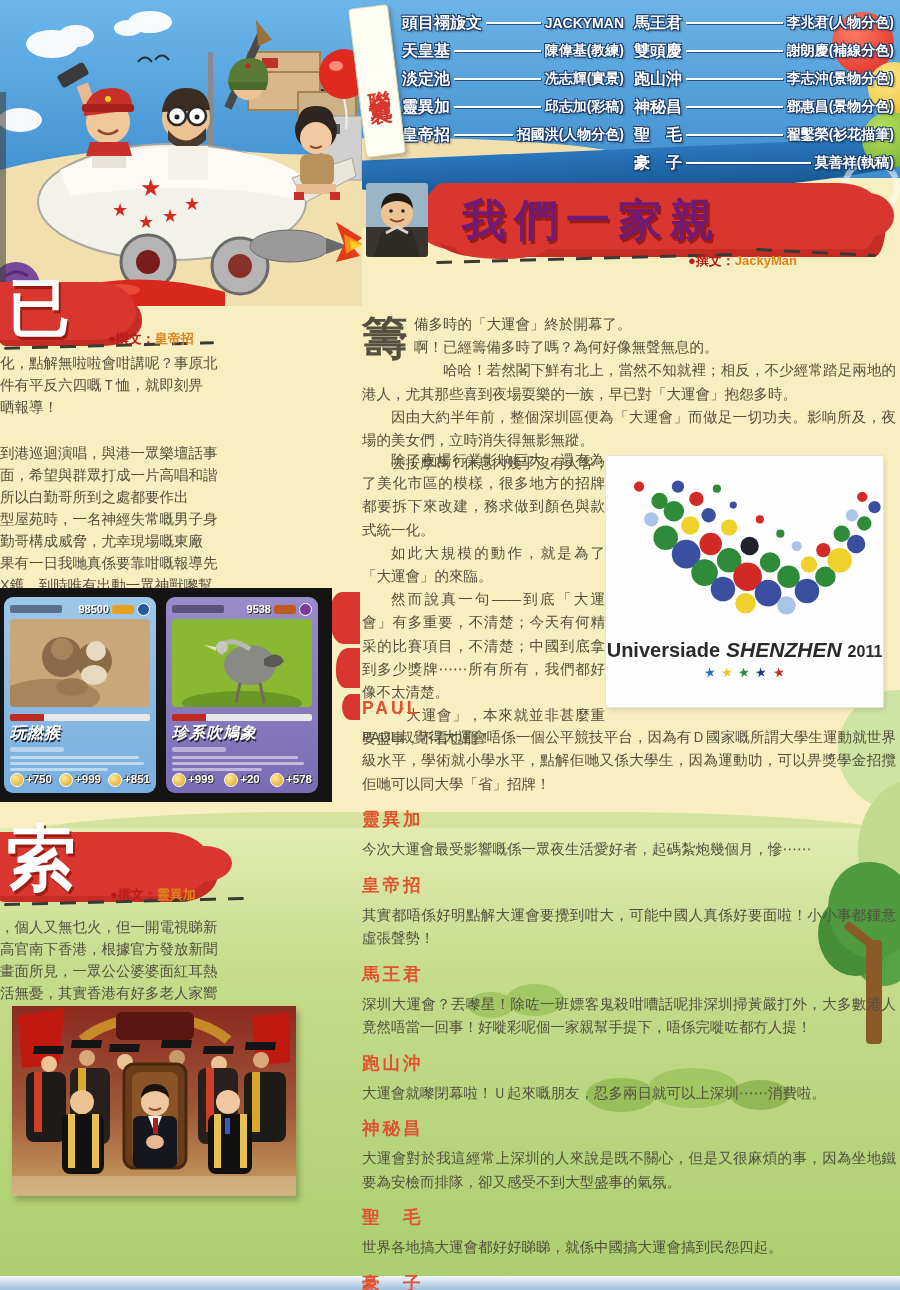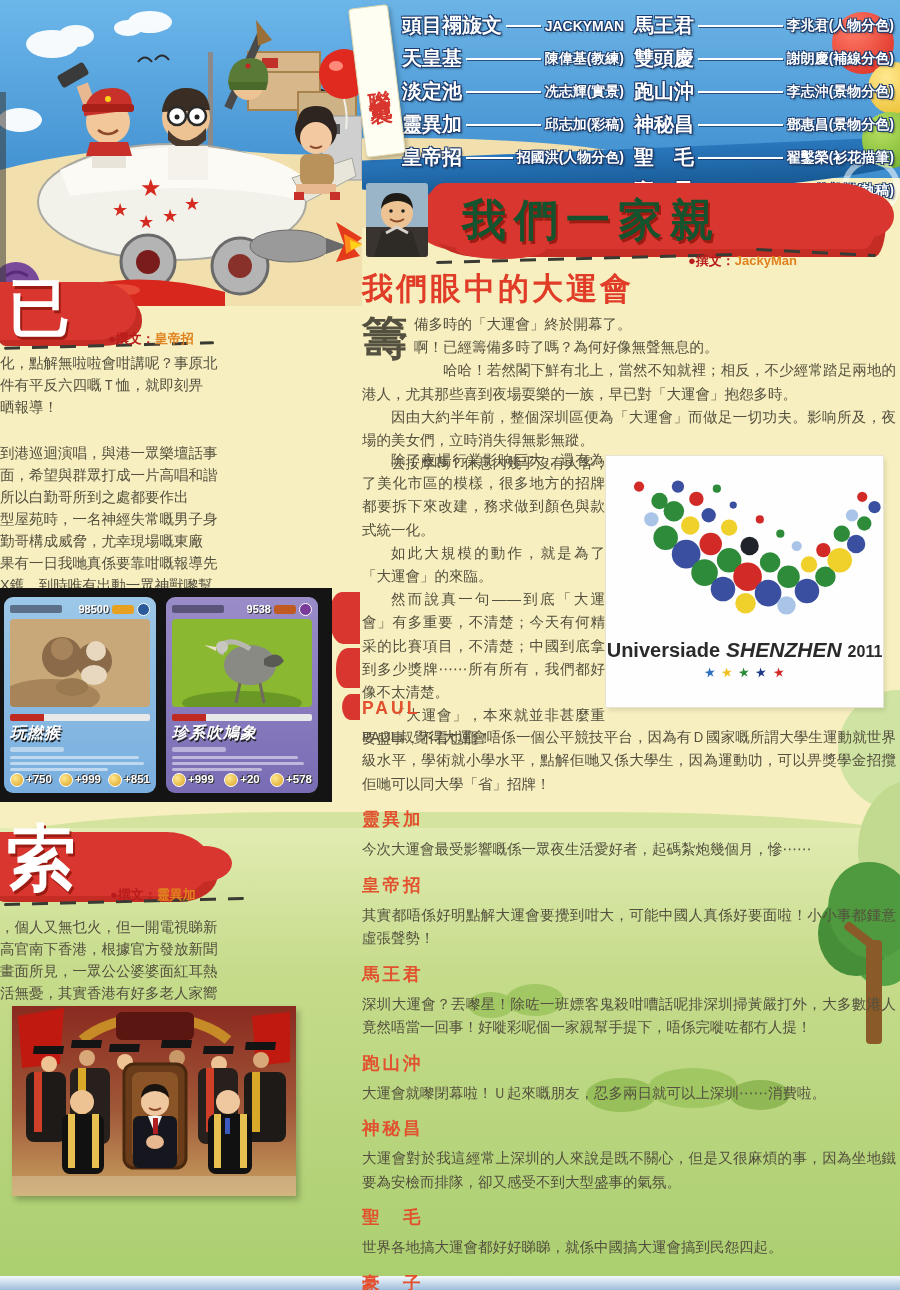--- a/index.html
+++ b/index.html
@@ -33,34 +33,34 @@
   .ribbon{position:absolute;left:357px;top:6px;width:38px;height:148px;background:#fffef2;
        border:1px solid #e0d8b0;border-radius:4px;transform:rotate(-7deg);z-index:5;
        display:flex;align-items:center;justify-content:center;box-shadow:2px 3px 4px rgba(0,0,0,.25);}
   .ribbon span{writing-mode:vertical-rl;color:#d8362e;font-weight:bold;font-size:22px;letter-spacing:4px;}
   
   .credits{position:absolute;left:402px;top:12px;width:492px;z-index:4;display:flex;gap:10px;}
   .cred-col{display:flex;flex-direction:column;}
   .cred-col.left{width:222px;}
   .cred-col.right{width:260px;}
   .cred-row{display:flex;align-items:center;margin-bottom:6px;min-height:22px;}
-  .cred-name{font-weight:bold;font-size:20px;color:#fff;white-space:nowrap;
+  .cred-name{font-weight:bold;font-size:16px;color:#fff;white-space:nowrap;
        text-shadow:-1px -1px 0 #1c3c6e,1px -1px 0 #1c3c6e,-1px 1px 0 #1c3c6e,1px 1px 0 #1c3c6e,2px 2px 2px rgba(0,0,0,.35);}
   .cred-line{flex:1;height:2px;background:#fff;margin:0 4px;box-shadow:1px 1px 0 rgba(20,45,90,.7);min-width:10px;}
   .cred-val{font-weight:bold;font-size:14px;color:#fff;white-space:nowrap;
        text-shadow:-1px -1px 0 #1c3c6e,1px -1px 0 #1c3c6e,-1px 1px 0 #1c3c6e,1px 1px 0 #1c3c6e,2px 2px 2px rgba(0,0,0,.35);}
   
   .title-photo{position:absolute;left:366px;top:183px;width:62px;height:74px;z-index:7;border-radius:3px;overflow:hidden;}
   .title-banner{position:absolute;left:426px;top:183px;width:470px;height:76px;z-index:6;}
   .title-blob{position:absolute;left:0;top:0;width:452px;height:66px;background:#d8362e;
        border-radius:18px 40px 14px 46px/30px 22px 38px 20px;
        box-shadow:10px 10px 0 -2px #c42c24,-6px 4px 0 -2px #d8362e;}
   .title-blob:before{content:"";position:absolute;right:-16px;top:10px;width:50px;height:44px;background:#d8362e;border-radius:40% 60% 55% 45%;}
   .title-blob:after{content:"";position:absolute;left:30px;bottom:-10px;width:90px;height:20px;background:#d8362e;border-radius:50%;}
-  .title-text{position:absolute;left:36px;top:8px;font-size:44px;font-weight:bold;color:#14532d;letter-spacing:8px;
+  .title-text{position:absolute;left:36px;top:8px;font-size:44px;font-weight:bold;color:#701a75;letter-spacing:8px;
        text-shadow:2px 3px 0 #9c1c14;white-space:nowrap;}
   .dashline{height:3px;background:repeating-linear-gradient(90deg,#3a3a34 0 16px,transparent 16px 28px);
        transform:rotate(-1.5deg);border-radius:2px;}
   .byline{font-weight:bold;font-size:13px;white-space:nowrap;}
   .byline .b-label{color:#b91c1c;}
   .byline .b-name{color:#e0821e;}
   .byline-main{position:absolute;left:688px;top:252px;z-index:7;}
   
   .main-heading{position:absolute;left:362px;top:268px;font-size:31px;font-weight:bold;color:#e03c28;letter-spacing:3px;z-index:6;}
   .body-text{color:#54503f;font-size:14.5px;line-height:1.6;text-align:justify;}
@@ -354,21 +354,20 @@
   <div class="title-banner">
     <div class="title-blob"></div>
     <div class="title-text">我們一家親</div>
     <div class="dashline" style="position:absolute;left:10px;top:74px;width:300px;"></div>
     <div class="dashline" style="position:absolute;left:330px;top:68px;width:120px;transform:rotate(3deg);"></div>
   </div>
   <div class="byline byline-main">
     <span class="b-label">●撰文：</span><span class="b-name">JackyMan</span>
   </div>
 
-  <div class="main-heading">我們眼中的大運會</div>
 
   <div class="article1 body-text">
     <span class="dropcap">籌</span>
     <p>備多時的「大運會」終於開幕了。</p>
     <p>啊！已經籌備多時了嗎？為何好像無聲無息的。</p>
     <div>
 
     <p style="text-indent:2em;margin:0;">哈哈！若然閣下鮮有北上，當然不知就裡；相反，不少經常踏足兩地的港人，尤其那些喜到夜場耍樂的一族，早已對「大運會」抱怨多時。</p>
         <p style="text-indent:2em;margin:0;">因由大約半年前，整個深圳區便為「大運會」而做足一切功夫。影响所及，夜場的美女們，立時消失得無影無蹤。</p>
         <p style="text-indent:2em;margin:0;">去按摩嗎？休息內幾乎沒有人客；卡拉OK呢？也令一眾蒲友失望而回。</p>

